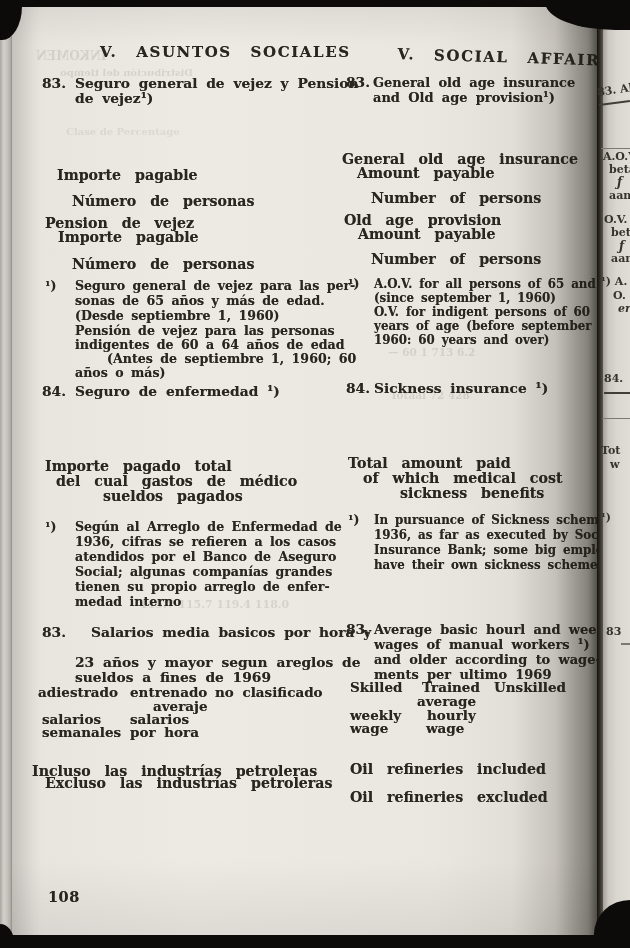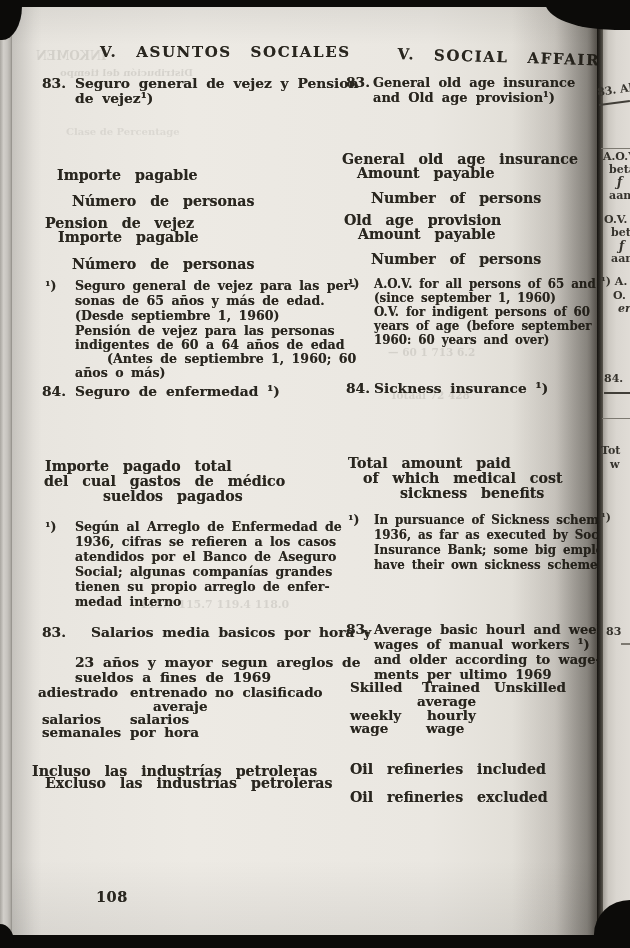--- a/index.html
+++ b/index.html
@@ -84,21 +84,21 @@
   <div class="t fn" style="left:75px;top:310px;">(Desde septiembre 1, 1960)</div>
   <div class="t fn" style="left:75px;top:325px;">Pensión de vejez para las personas</div>
   <div class="t fn" style="left:75px;top:339px;">indigentes de 60 a 64 años de edad</div>
   <div class="t fn" style="left:75px;top:353px;margin-left:32px;">(Antes de septiembre 1, 1960; 60</div>
   <div class="t fn" style="left:75px;top:367px;">años o más)</div>
 
   <div class="t ti" style="left:42px;top:385px;">84.</div>
   <div class="t ti" style="left:75px;top:385px;">Seguro de enfermedad ¹)</div>
 
   <div class="t it" style="left:45px;top:459px;">Importe pagado total</div>
-  <div class="t it" style="left:44px;top:474px;">del cual gastos de médico</div>
+  <div class="t it" style="left:56px;top:474px;">del cual gastos de médico</div>
   <div class="t it" style="left:103px;top:489px;">sueldos pagados</div>
 
   <div class="t fn" style="left:45px;top:521px;">¹)</div>
   <div class="t fn" style="left:75px;top:521px;">Según al Arreglo de Enfermedad de</div>
   <div class="t fn" style="left:75px;top:536px;">1936, cifras se refieren a los casos</div>
   <div class="t fn" style="left:75px;top:551px;">atendidos por el Banco de Aseguro</div>
   <div class="t fn" style="left:75px;top:566px;">Social; algunas companías grandes</div>
   <div class="t fn" style="left:75px;top:581px;">tienen su propio arreglo de enfer-</div>
   <div class="t fn" style="left:75px;top:596px;">medad interno</div>
 
@@ -112,21 +112,21 @@
   <div class="t wt" style="left:215px;top:686px;">no clasificado</div>
   <div class="t wt" style="left:153px;top:700px;">averaje</div>
   <div class="t wt" style="left:42px;top:713px;">salarios</div>
   <div class="t wt" style="left:130px;top:713px;">salarios</div>
   <div class="t wt" style="left:42px;top:726px;">semanales</div>
   <div class="t wt" style="left:130px;top:726px;">por hora</div>
 
   <div class="t it" style="left:32px;top:764px;">Incluso las industrías petroleras</div>
   <div class="t it" style="left:45px;top:776px;">Excluso las industrías petroleras</div>
 
-  <div class="t pn" style="left:48px;top:890px;margin-left:48px;">108</div>
+  <div class="t pn" style="left:48px;top:890px;">108</div>
 
   <div class="t hd rot-hd" style="left:398px;top:47px;">V. SOCIAL AFFAIRS</div>
 
   <div class="t ti" style="left:346px;top:76px;">83.</div>
   <div class="t ti sqz" style="left:373px;top:76px;">General old age insurance</div>
   <div class="t ti sqz" style="left:373px;top:91px;">and Old age provision¹)</div>
 
   <div class="t it" style="left:342px;top:152px;">General old age insurance</div>
   <div class="t it" style="left:357px;top:166px;">Amount payable</div>
   <div class="t it" style="left:371px;top:191px;">Number of persons</div>

